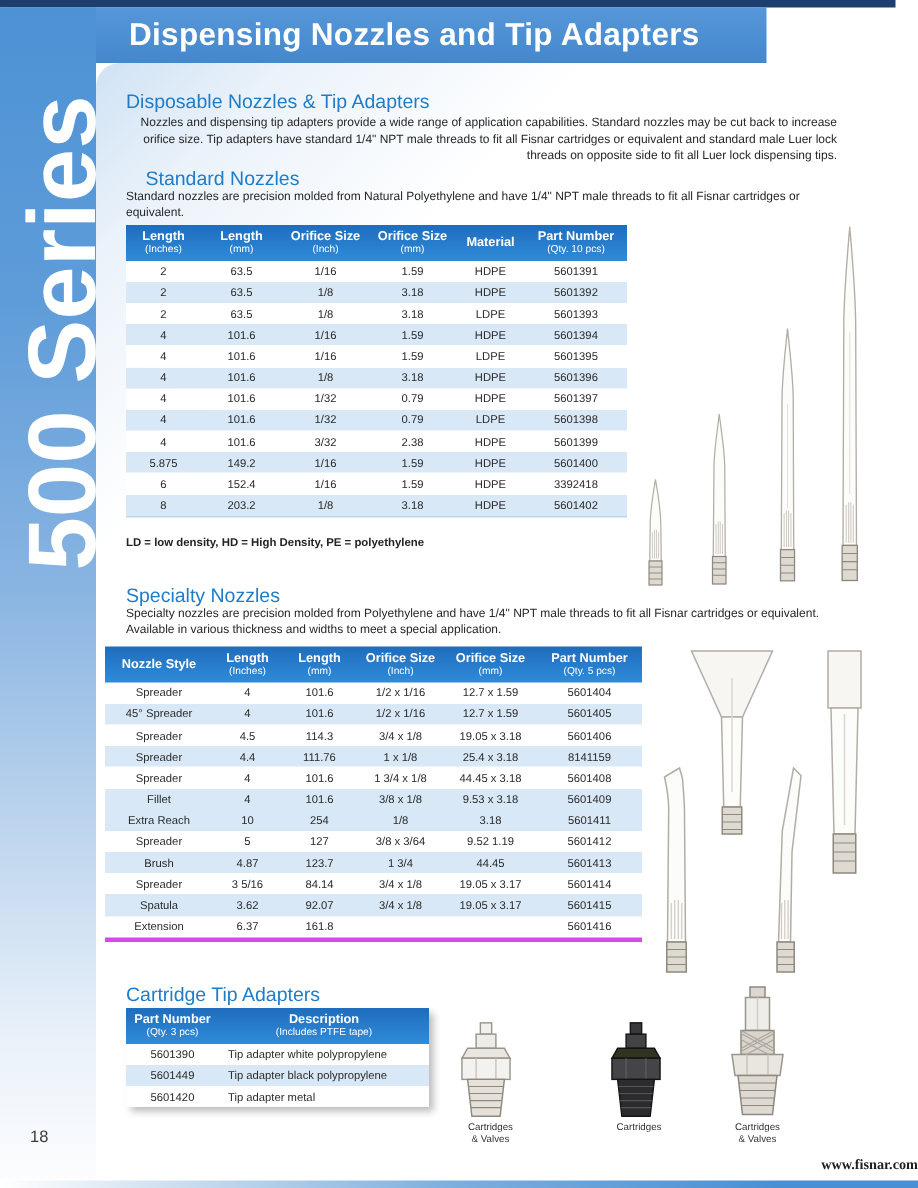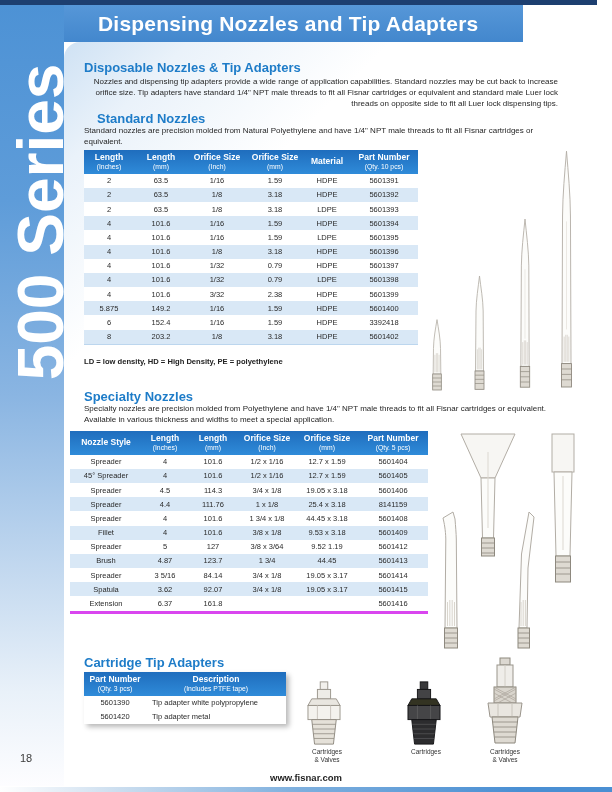--- a/index.html
+++ b/index.html
@@ -1,38 +1,38 @@
 <!DOCTYPE html>
 <html><head>
 <meta charset="utf-8">
 <style>
   * { margin:0; padding:0; box-sizing:border-box; }
   html,body { width:612px; height:792px; }
   body { position:relative; width:612px; height:792px; background:#fff;
          font-family:"Liberation Sans", sans-serif; overflow:hidden; }
 
   .navy-strip { position:absolute; left:0; top:0; width:597px; height:5px; background:#1d3f70; }
-  .header-band { position:absolute; left:16px; top:5px; width:507px; height:37px;
+  .header-band { position:absolute; left:4px; top:5px; width:507px; height:37px;
                  background:linear-gradient(#5697d8,#4387cd); }
   .header-band .title { position:absolute; left:82px; top:0; line-height:37px;
                  color:#fff; font-weight:bold; font-size:21px; letter-spacing:.2px; }
 
   .sidebar { position:absolute; left:0; top:5px; width:64px; height:781px;
              background:linear-gradient(#4d92d5 0%, #5e9cd9 25%, #8ab5e2 50%,
                         #c2d8ef 72%, #e9f1f9 88%, #fdfdff 100%); }
   .series-text { position:absolute; top:442px; left:4px; width:440px;
                  transform:rotate(-90deg); transform-origin:0 0;
                  font-size:64px; font-weight:bold; color:#fff; text-align:center;
                  white-space:nowrap; }
 
   .panel { position:absolute; left:64px; top:42px; width:534px; height:726px;
            border-radius:16px 0 0 0;
            background:linear-gradient(135deg, #cfe2f4 0%, #eaf2fa 10%, #ffffff 26%); }
 
-  .sec-heading { position:absolute; color:#1e7cc8; font-weight:bold; font-size:13px; }
+  .sec-heading { position:absolute; color:#1e7cc8; font-weight:normal; font-size:13px; }
   .body-text   { position:absolute; left:84px; width:474px; font-size:8px;
                  line-height:10.8px; color:#262626; }
 
   table { border-collapse:collapse; table-layout:fixed; width:100%; }
   .dtable { position:absolute; }
   thead tr { background:linear-gradient(#1f6dbd,#2f8bd9); }
   th { color:#fff; padding:3px 1px; vertical-align:middle; }
   .th-main { font-size:8.5px; font-weight:bold; line-height:1.15; }
   .th-sub  { font-size:6.8px; font-weight:normal; line-height:1.15; }
   td { font-size:7.5px; text-align:center; padding:2.6px 1px; color:#2a2a2a;
@@ -41,22 +41,22 @@
   tbody tr.alt { background:#d9e8f6; }
   .tbl-standard  { left:84px; top:150px; width:334px; border-bottom:1px solid #bcd6ee; }
   .tbl-specialty { left:70px; top:431px; width:358px; border-bottom:3px solid #d946ef; }
   .tbl-adapter   { left:84px; top:672px; width:202px; box-shadow:3px 3px 5px rgba(0,0,0,.28); background:#fff; }
   .tbl-adapter td { text-align:left; padding-left:6px; }
   .tbl-adapter td:first-child { text-align:center; padding-left:1px; }
 
   .note { position:absolute; left:84px; top:357px; font-size:7.6px; font-weight:bold; color:#222; }
 
   .footer-page { position:absolute; left:20px; top:752px; font-size:11px; color:#3c3c3c; }
-  .footer-url  { position:absolute; left:0; top:772px; width:612px; text-align:center;
-                 font-size:9.5px; font-weight:bold; color:#1f1f1f; }
+  .footer-url  { position:absolute; left:0; top:772px; width:612px; text-align:right;
+                 font-size:9.5px; font-weight:bold; color:#1f1f1f;font-family:Liberation Serif, serif; }
   .bottom-bar  { position:absolute; left:0; top:787px; width:612px; height:5px;
                  background:linear-gradient(to right,#ffffff,#cfe0f0 18%,#7fb0de 48%,#4a8fd3 85%); }
 
   .illus { position:absolute; }
   .caption { position:absolute; font-size:6.5px; color:#333; text-align:center;
              white-space:pre-line; line-height:1.25; }
 </style>
 </head>
 <body>
 
@@ -294,20 +294,28 @@
         <td>5601408</td>
       </tr>
       <tr class="alt">
         <td>Fillet</td>
         <td>4</td>
         <td>101.6</td>
         <td>3/8 x 1/8</td>
         <td>9.53 x 3.18</td>
         <td>5601409</td>
       </tr>
+      <tr class="alt">
+        <td>Extra Reach</td>
+        <td>10</td>
+        <td>254</td>
+        <td>1/8</td>
+        <td>3.18</td>
+        <td>5601411</td>
+      </tr>
       <tr>
         <td>Spreader</td>
         <td>5</td>
         <td>127</td>
         <td>3/8 x 3/64</td>
         <td>9.52 1.19</td>
         <td>5601412</td>
       </tr>
       <tr class="alt">
         <td>Brush</td>
@@ -360,20 +368,24 @@
         <th>
           <div class="th-main">Description</div>
           <div class="th-sub">(Includes PTFE tape)</div>
         </th>
       </tr>
     </thead>
   <tbody>
       <tr>
         <td>5601390</td>
         <td>Tip adapter white polypropylene</td>
+      </tr>
+      <tr class="alt">
+        <td>5601449</td>
+        <td>Tip adapter black polypropylene</td>
       </tr>
       <tr>
         <td>5601420</td>
         <td>Tip adapter metal</td>
       </tr>
     </tbody>
 </table>
 
 <svg class="illus" style="left:425px; top:311px;" width="24" height="90" viewBox="0 0 30 95">
   <path d="M15 2 C13 14 10.8 26 10.6 38 L10.2 70 L19.8 70 L19.4 38 C19.2 26 17 14 15 2 Z" fill="#fcfcfa" stroke="#b2ada5" stroke-width="1"></path>

